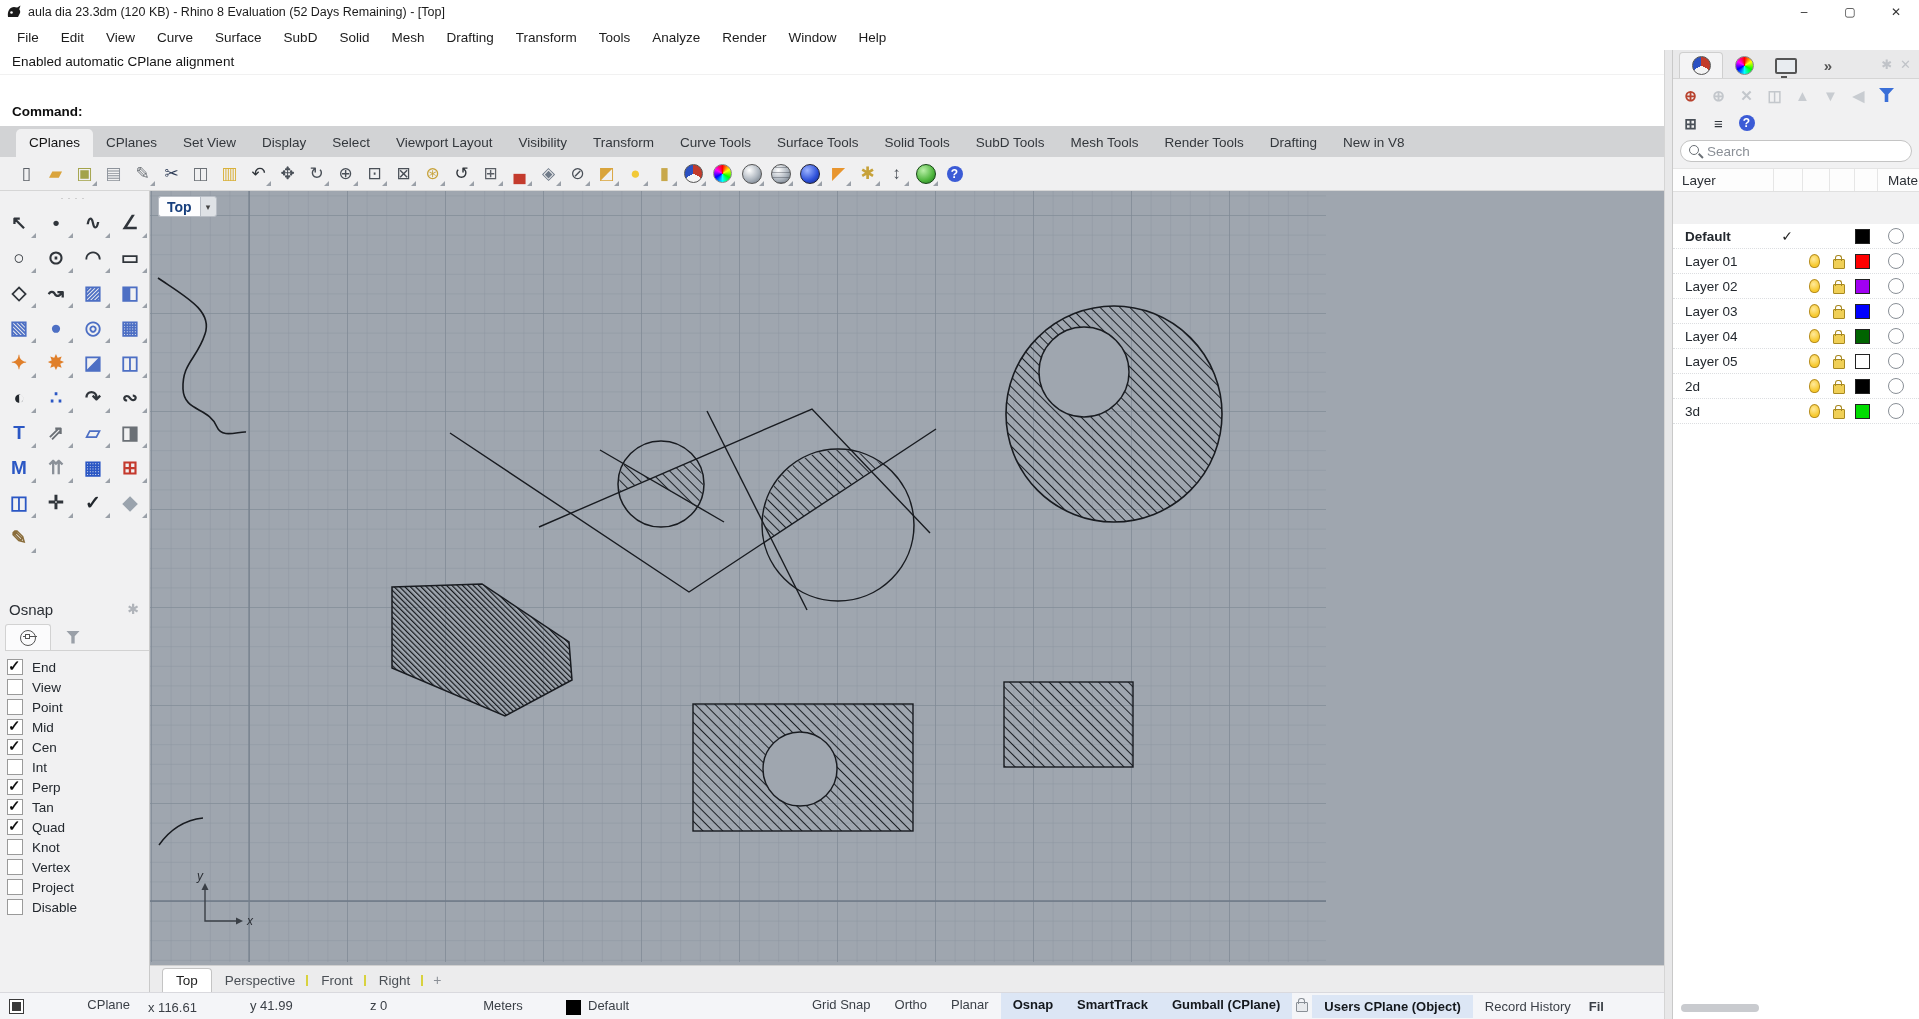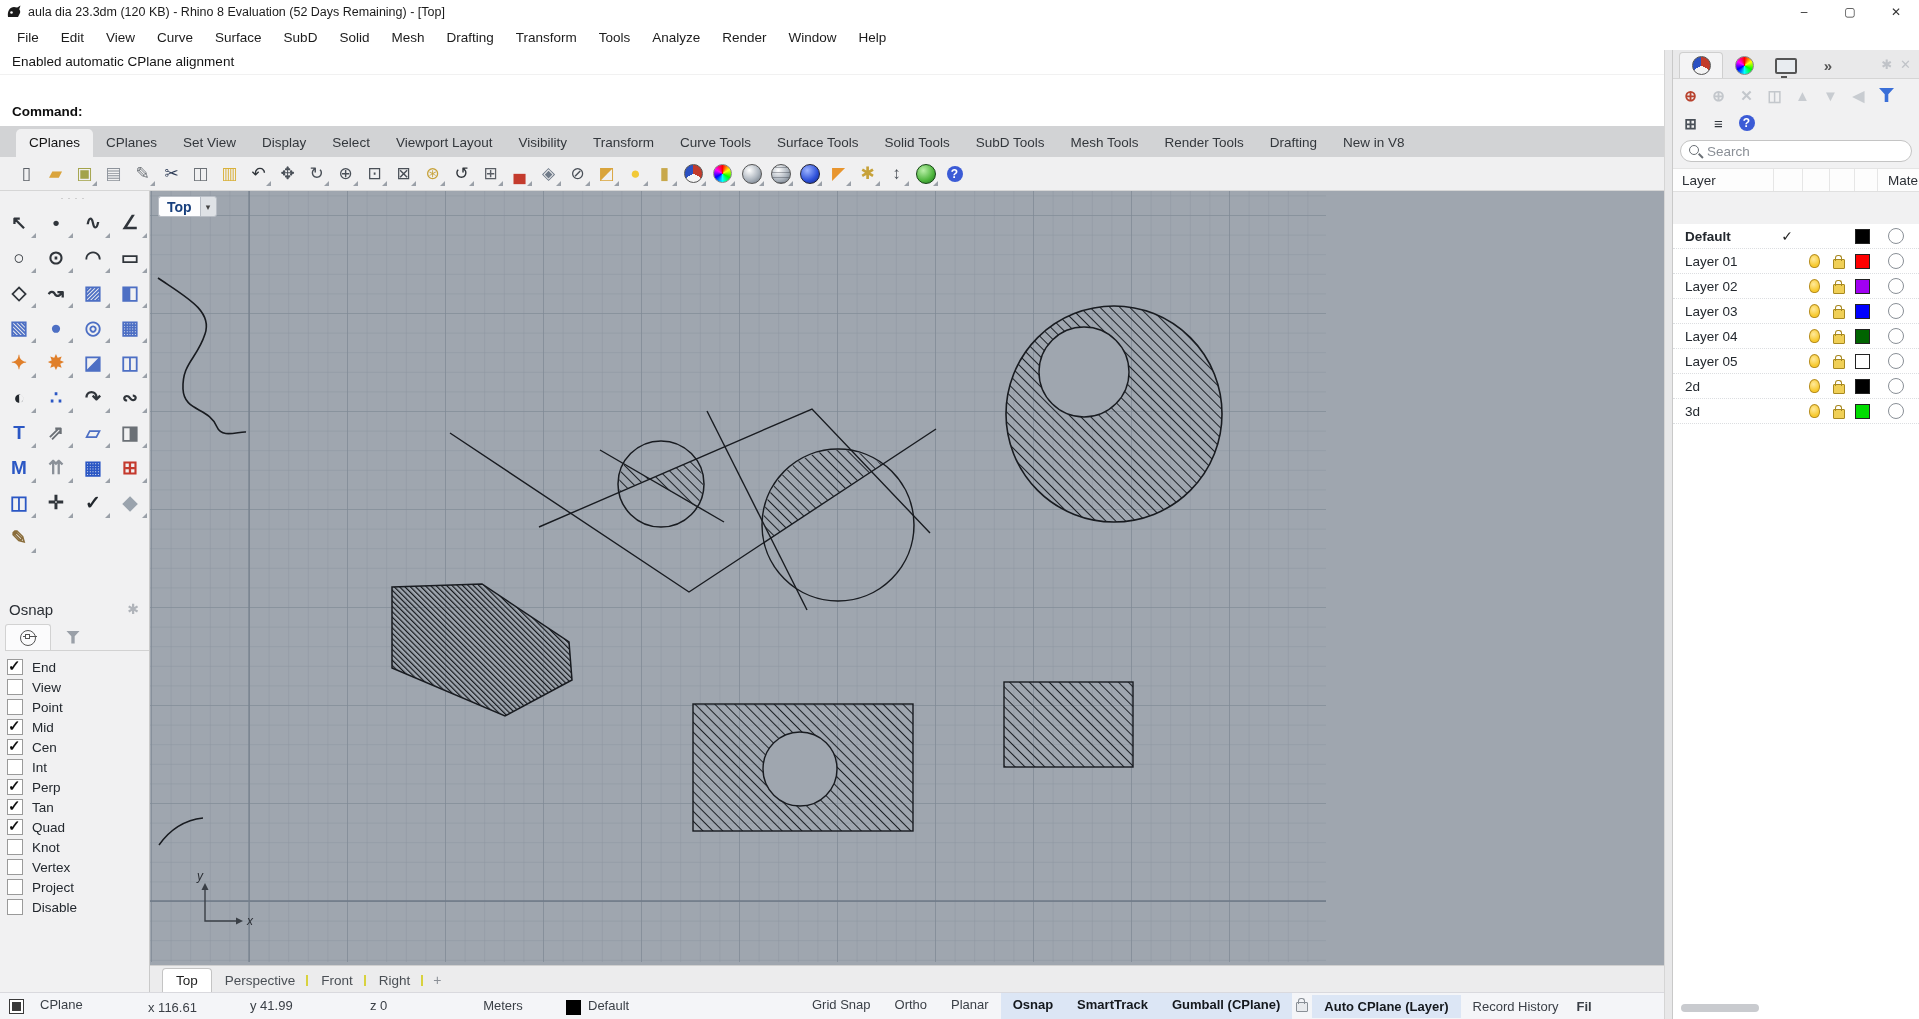--- a/index.html
+++ b/index.html
@@ -71,21 +71,21 @@
   .vptabs{left:150px;top:965px;width:1514px;height:27px;background:#ececed;border-top:1px solid #cfcfcf;
           display:flex;align-items:flex-end;padding-left:12px;box-sizing:border-box}
   .vtab{padding:4px 13px;font-size:13.5px;color:#4a4f55;position:relative;white-space:nowrap}
   .vtab.active{background:#fff;border:1px solid #c4c4c4;border-bottom:none;border-radius:4px 4px 0 0;color:#1d1d1d}
   .vtab:not(.active)::after{content:"";position:absolute;right:0;top:6px;bottom:6px;width:2px;background:#d8d23e}
   .vplus{padding:4px 10px;color:#8a8f96;font-size:14px}
 
   
   .statusbar{left:0;top:992px;width:1664px;height:27px;background:#f4f5f8;border-top:1px solid #d9d9de;font-size:13px;color:#3a3f46}
   .selsq{left:9px;top:6px;width:13px;height:13px;background:#3a3a3a;box-shadow:inset 0 0 0 2px #fff;border:1px solid #3a3a3a}
-  .sb-cplane{left:40px;top:4px;width:90px;text-align:left}
+  .sb-cplane{left:40px;top:4px;width:90px;text-align:right}
   .sb-x{left:148px;top:7px}.sb-y{left:250px;top:5px}.sb-z{left:370px;top:5px}
   .sb-units{left:458px;top:5px;width:90px;text-align:center}
   .sb-swatch{left:566px;top:7px;width:13px;height:13px;background:#000;border:1px solid #000}
   .sb-layer{left:588px;top:5px}
   .panes{position:absolute;left:800px;top:0;height:100%;display:flex;align-items:center}
   .pane{padding:4px 12px;white-space:nowrap}
   .pane.active{background:#dce6f5;font-weight:bold;color:#14181d}
   .pane.clipped{max-width:14px;overflow:hidden;padding:4px 0 4px 6px;font-weight:bold}
 
   
@@ -694,21 +694,21 @@
     <span class="pane">Grid Snap</span>
         <span class="pane">Ortho</span>
         <span class="pane">Planar</span>
         <span class="pane active">Osnap</span>
         <span class="pane active">SmartTrack</span>
         <span class="pane active">Gumball (CPlane)</span>
       </span>
     <span class="lckgray"></span>
     <span style="display:flex;align-items:center;height:100%">
 
-    <span class="pane active">Auto CPlane (Layer)</span>
+    <span class="pane active">Users CPlane (Object)</span>
         <span class="pane">Record History</span>
         <span class="pane clipped">Filter</span>
       </span>
   </span>
 </div>
 
 <div class="abs divstrip"></div>
 <div class="abs rpanel">
   <div class="ptabs">
     <span style="display:flex;align-items:flex-end;height:100%">

